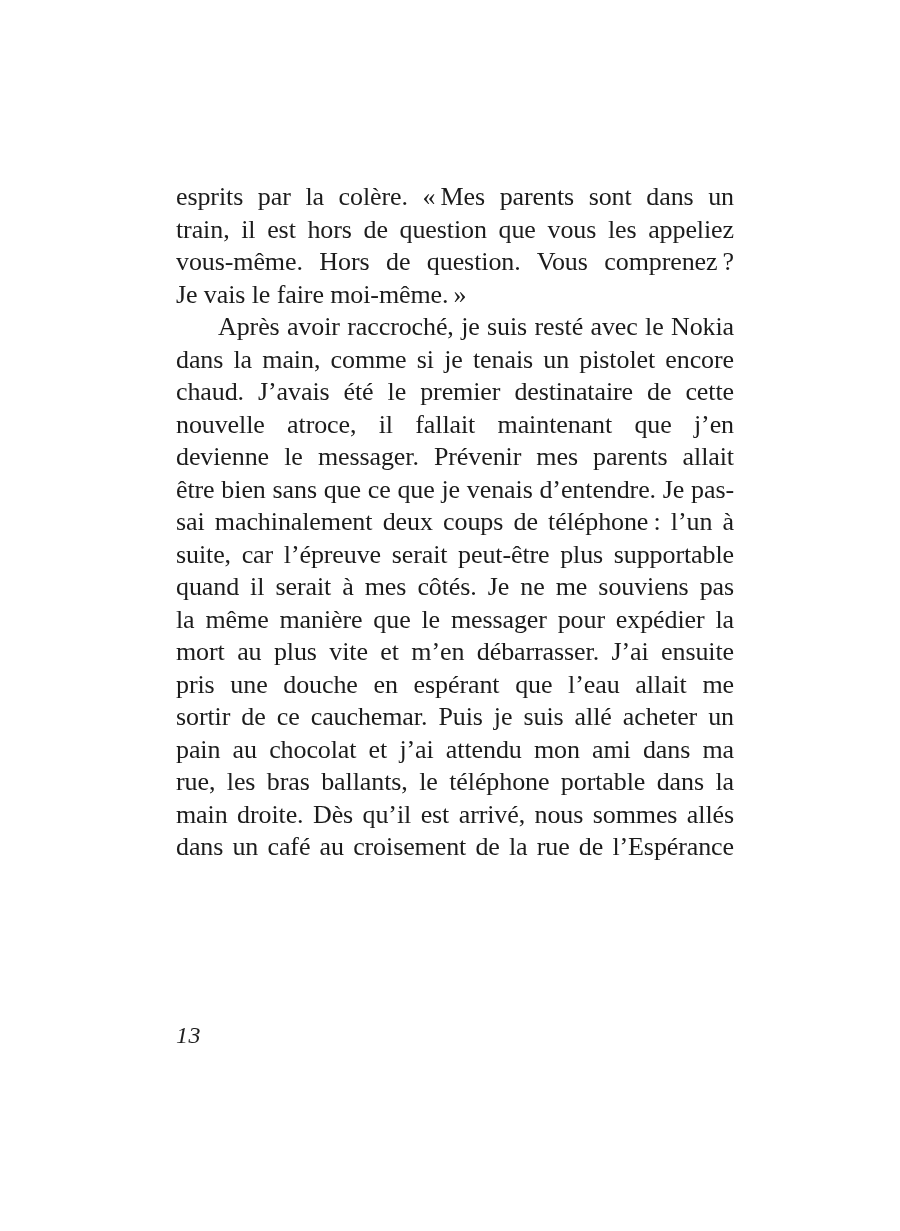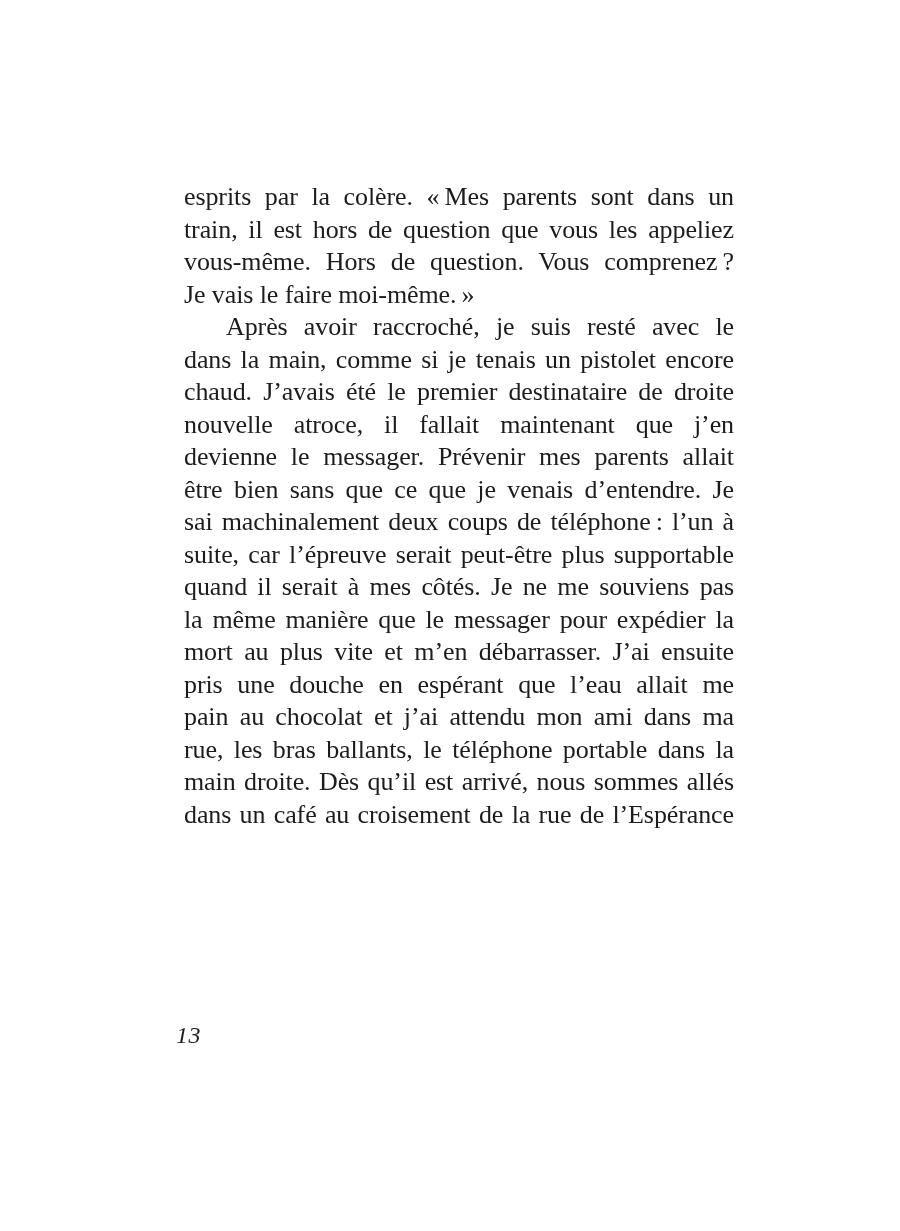--- a/index.html
+++ b/index.html
@@ -27,21 +27,20 @@
     width: 558px;
     font-size: 26px;
     line-height: 32.5px;
     letter-spacing: -0.1px;
     color: #1c1c1c;
   }
   .line {
     height: 32.5px;
     overflow: hidden;
     white-space: normal;
-    margin-left: 8px;
   }
   
   .line.justified {
     text-align: justify;
   }
   .line.justified::after {
     content: "";
     display: inline-block;
     width: 100%;
     height: 0;
@@ -64,30 +63,31 @@
 <body style="background: rgb(255, 255, 255);">
 
 <div class="page">
   <div class="text-block" style="color: rgb(28, 28, 28);">
       <div class="line justified">esprits par la colère. « Mes parents sont dans un</div>
       <div class="line justified">train, il est hors de question que vous les appeliez</div>
       <div class="line justified">vous-même. Hors de question. Vous comprenez ?</div>
       <div class="line">Je vais le faire moi-même. »</div>
       <div class="line justified indent">Après avoir raccroché, je suis resté avec le Nokia</div>
       <div class="line justified">dans la main, comme si je tenais un pistolet encore</div>
-      <div class="line justified">chaud. J’avais été le premier destinataire de droite</div>
+      <div class="line justified">chaud. J’avais été le premier destinataire de cette</div>
       <div class="line justified">nouvelle atroce, il fallait maintenant que j’en</div>
       <div class="line justified">devienne le messager. Prévenir mes parents allait</div>
       <div class="line justified">être bien sans que ce que je venais d’entendre. Je pas-</div>
       <div class="line justified">sai machinalement deux coups de téléphone : l’un à</div>
       <div class="line justified">suite, car l’épreuve serait peut-être plus supportable</div>
       <div class="line justified">quand il serait à mes côtés. Je ne me souviens pas</div>
       <div class="line justified">la même manière que le messager pour expédier la</div>
       <div class="line justified">mort au plus vite et m’en débarrasser. J’ai ensuite</div>
       <div class="line justified">pris une douche en espérant que l’eau allait me</div>
+      <div class="line justified">sortir de ce cauchemar. Puis je suis allé acheter un</div>
       <div class="line justified">pain au chocolat et j’ai attendu mon ami dans ma</div>
       <div class="line justified">rue, les bras ballants, le téléphone portable dans la</div>
       <div class="line justified">main droite. Dès qu’il est arrivé, nous sommes allés</div>
       <div class="line justified">dans un café au croisement de la rue de l’Espérance</div>
     </div>
 
   <div class="page-number">13</div>
 </div>
 
 </body></html>

